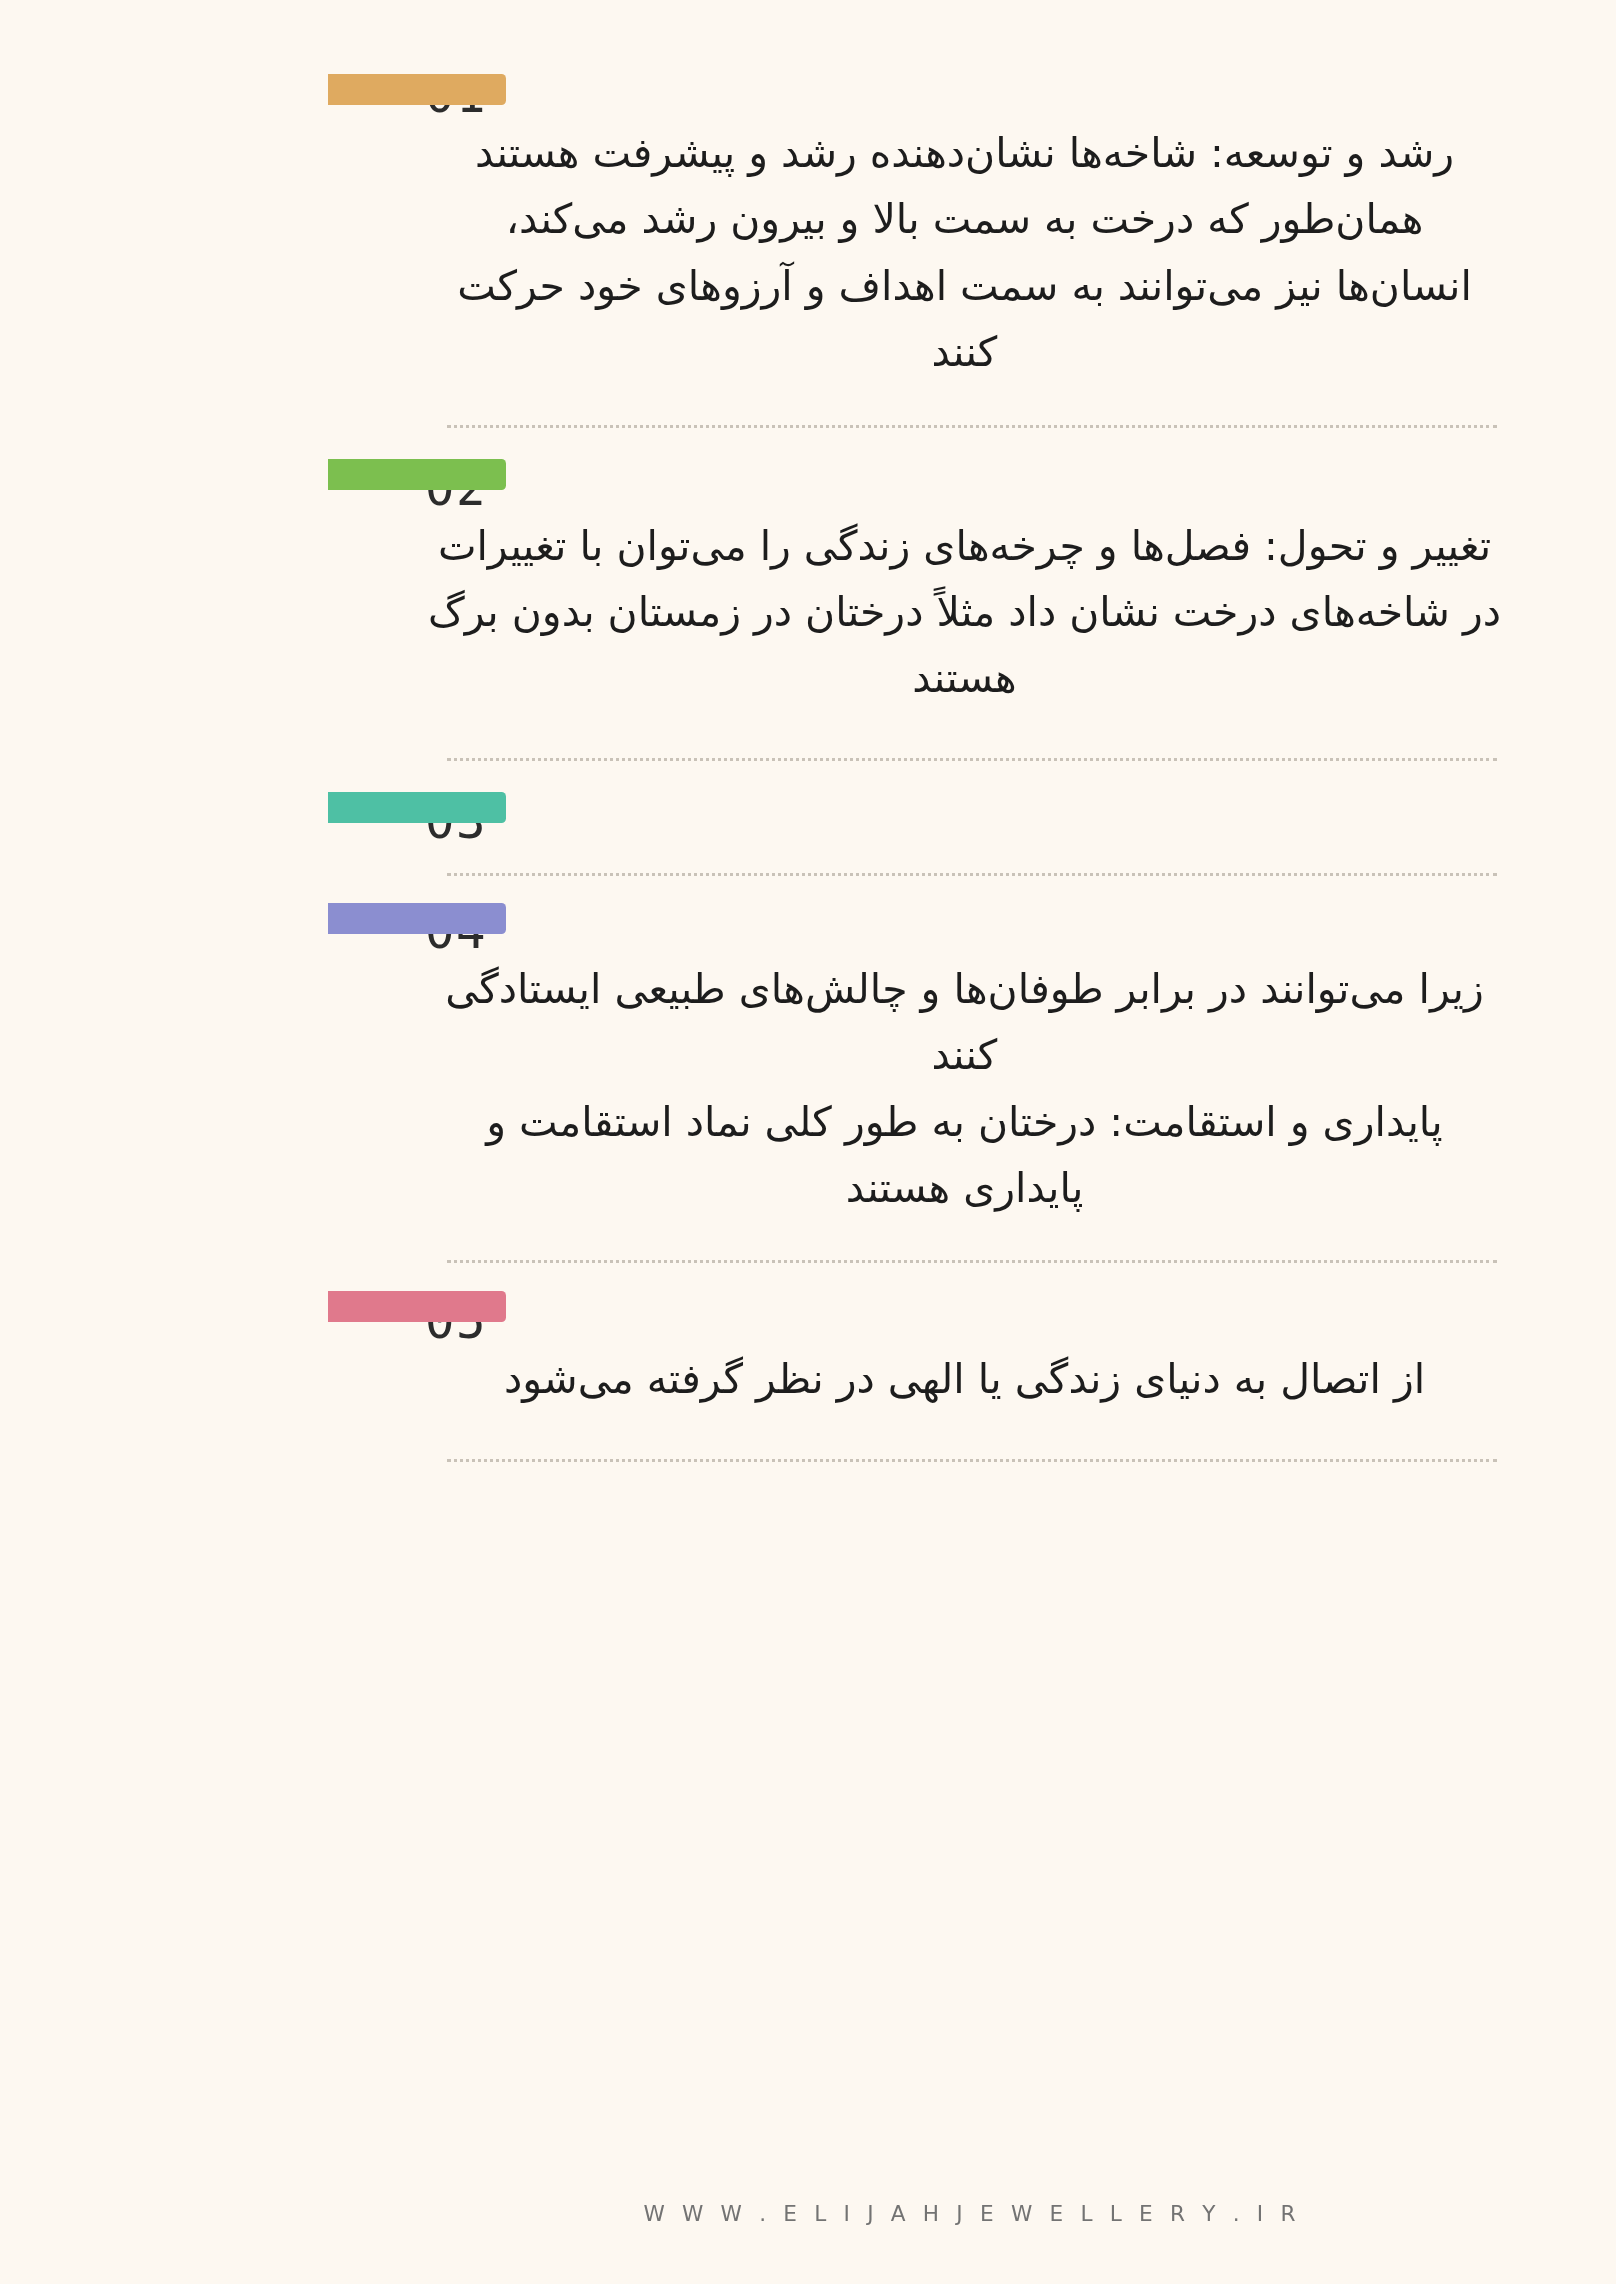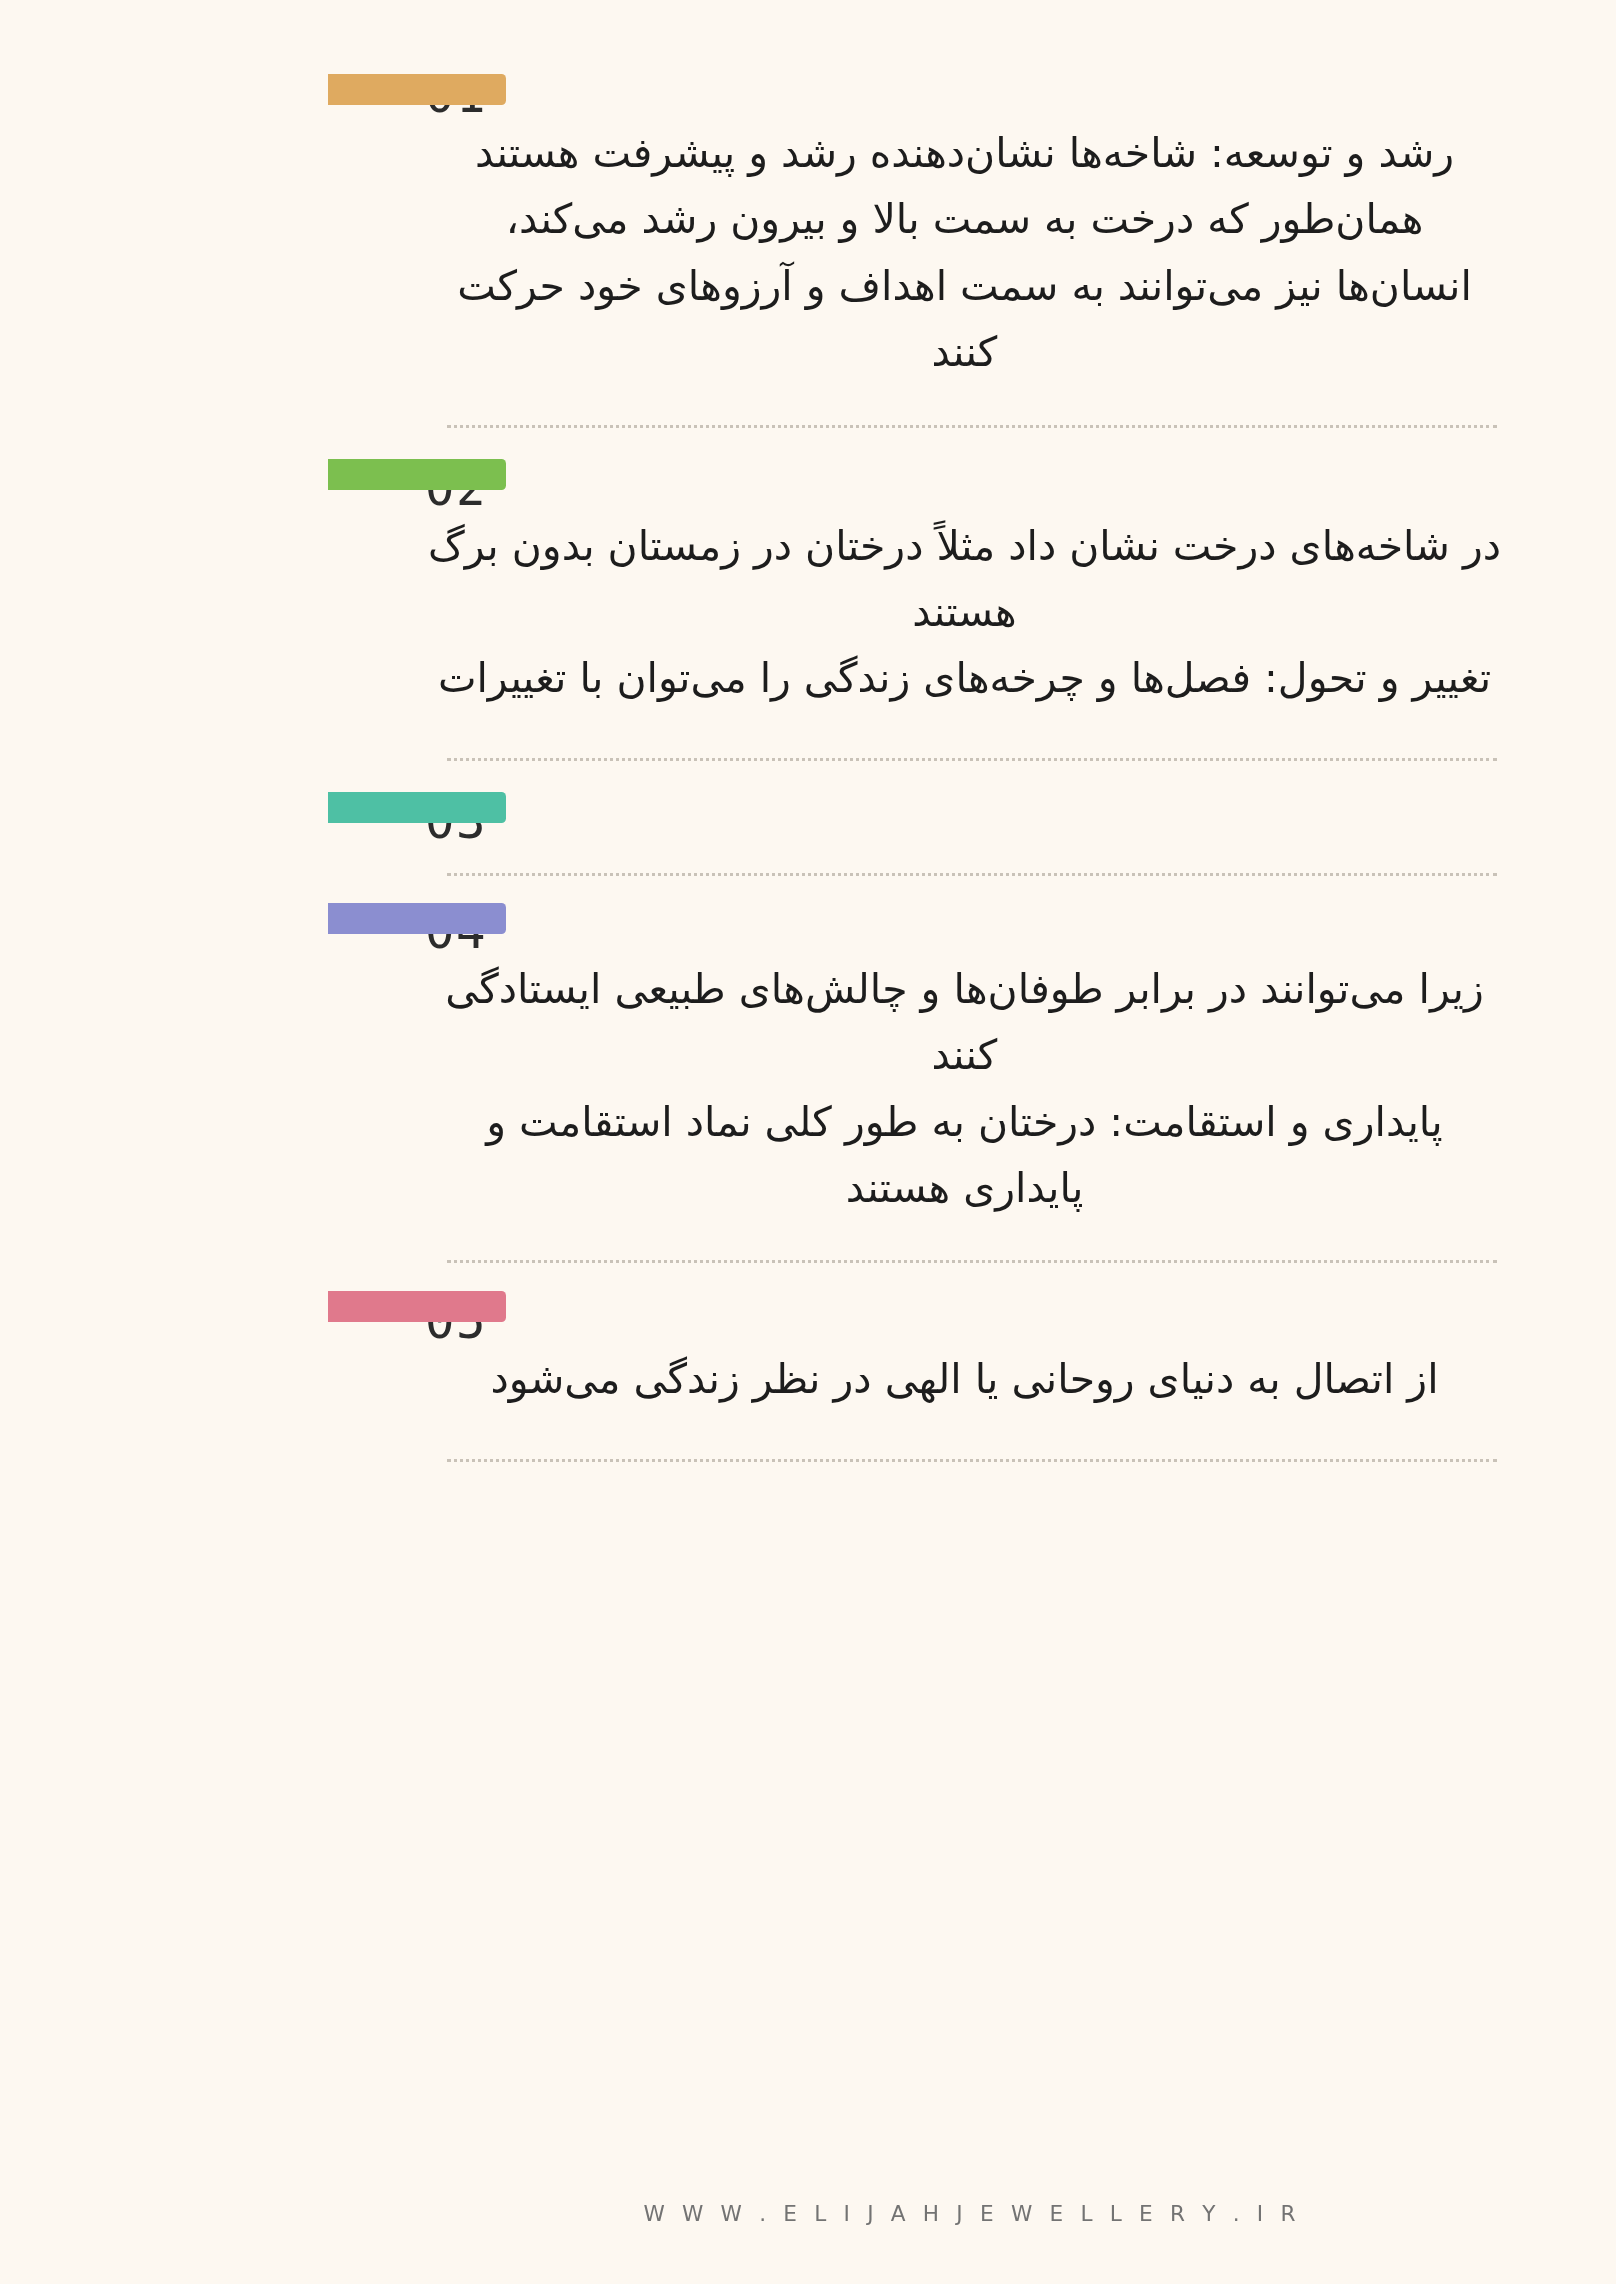--- a/index.html
+++ b/index.html
@@ -109,22 +109,22 @@
       <p>انسان‌ها نیز می‌توانند به سمت اهداف و آرزوهای خود حرکت کنند</p>
     </div>
   </section>
   <div class="gap-m"></div>
   <div class="divider"></div>
 
   <section class="item i2">
     <div class="tab" style="background:#7cbf4f"></div>
     <div class="num">02</div>
     <div class="body-text">
+      <p>تغییر و تحول: فصل‌ها و چرخه‌های زندگی را می‌توان با تغییرات</p>
       <p>در شاخه‌های درخت نشان داد مثلاً درختان در زمستان بدون برگ هستند</p>
-      <p>تغییر و تحول: فصل‌ها و چرخه‌های زندگی را می‌توان با تغییرات</p>
     </div>
   </section>
   <div class="gap-l"></div>
   <div class="divider"></div>
 
   <section class="item i3">
     <div class="tab" style="background:#4ec0a4"></div>
     <div class="num">03</div>
   </section>
   <div class="gap-s"></div>
@@ -138,21 +138,21 @@
       <p>پایداری و استقامت: درختان به طور کلی نماد استقامت و پایداری هستند</p>
     </div>
   </section>
   <div class="gap-m"></div>
   <div class="divider"></div>
 
   <section class="item i5">
     <div class="tab" style="background:#e0798c"></div>
     <div class="num">05</div>
     <div class="body-text">
-      <p>از اتصال به دنیای روحانی یا الهی در نظر زندگی می‌شود</p>
+      <p>از اتصال به دنیای زندگی یا الهی در نظر گرفته می‌شود</p>
     </div>
   </section>
   <div class="gap-l"></div>
   <div class="divider"></div>
 
   <div class="footer">W W W . E L I J A H J E W E L L E R Y . I R</div>
 </div>
 
 
 </body></html>

